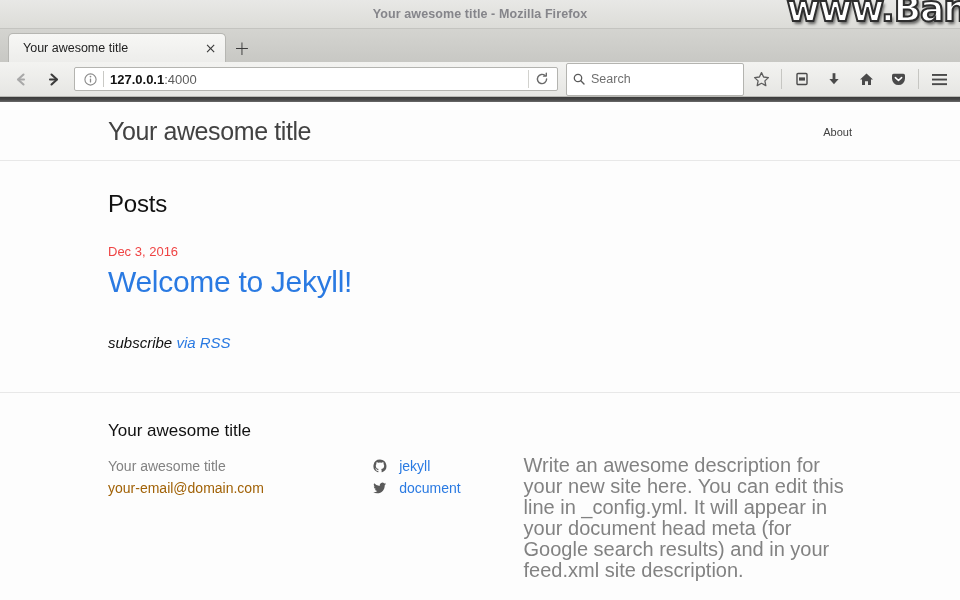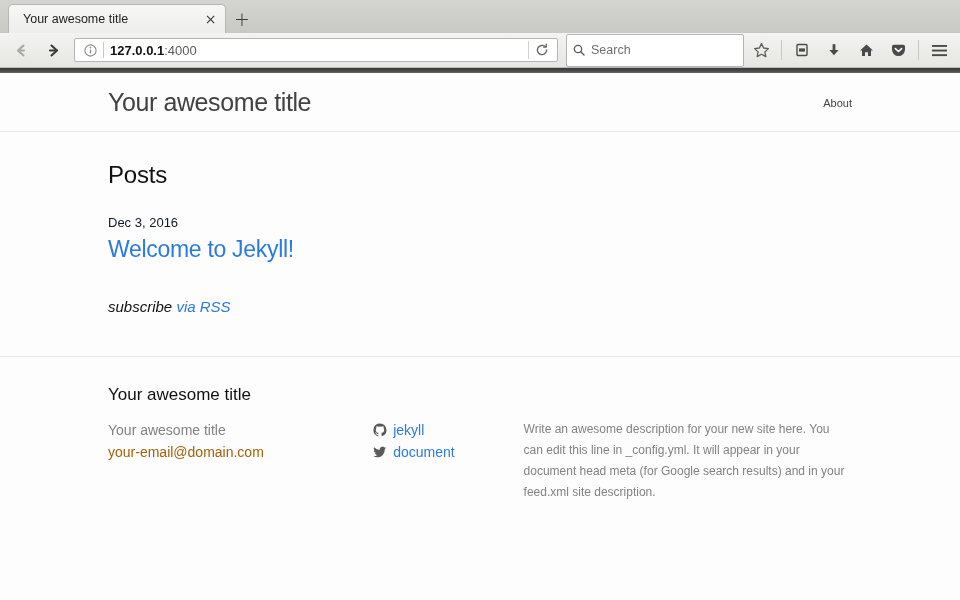--- a/index.html
+++ b/index.html
@@ -138,25 +138,25 @@
   }
   .site-nav a {
     font-size: 11px; color: #424242; text-decoration: none;
   }
 
   .post-list-head {
     font-size: 24px; color: #111; font-weight: normal;
     margin-top: 29px; letter-spacing: -0.2px;
   }
   .post-meta {
-    font-size: 13px; color: #0f172a; margin-top: 26px;
+    font-size: 13px; color: #ef4444; margin-top: 26px;
   }
   .post-link {
     display: inline-block; margin-top: 6px;
-    font-size: 23px; color: #2a7ae2; text-decoration: none;
+    font-size: 30px; color: #2a7ae2; text-decoration: none;
     letter-spacing: -0.3px;
   }
   .rss-line {
     margin-top: 35px; font-size: 15px; color: #111; font-style: italic;
   }
   .rss-line a { color: #2a7ae2; text-decoration: none; }
 
   .site-footer {
     border-top: 1px solid #e8e8e8;
     margin-top: 41px;
@@ -165,31 +165,35 @@
   .footer-heading {
     font-size: 17px; color: #111; font-weight: normal; margin-bottom: 14px;
   }
   .footer-cols { display: flex; }
   .col-1 { width: 268px; }
   .col-2 { width: 152px; }
   .col-3 { width: 332px; }
   .contact-list { list-style: none; font-size: 14px; color: #828282; line-height: 22px; }
   .contact-list a { color: #a16207; text-decoration: none; }
   .social-list { list-style: none; font-size: 14px; line-height: 22px; }
-  .social-list li { display: flex; align-items: center; gap: 6px; }
+  .social-list li { display: flex; align-items: center; gap: 12px; }
   .social-list a { color: #2a7ae2; text-decoration: none; }
-  .footer-desc { font-size: 12px; color: #828282; line-height: 21px; }
+  .footer-desc { font-size: 20px; color: #828282; line-height: 21px; }
 
   svg { display: block; }
 </style>
 </head>
 <body>
 
 <div id="browser-window">
 
+  <div class="titlebar">
+    <span class="titlebar-text">Your awesome title - Mozilla Firefox</span>
+    <span class="watermark">www.Ban</span>
+  </div>
 
   <div class="tabstrip">
     <div class="tab">
       <span class="tab-title">Your awesome title</span>
       <span class="tab-close">×</span>
     </div>
     <div class="newtab">+</div>
   </div>
 
   <div class="navbar">

